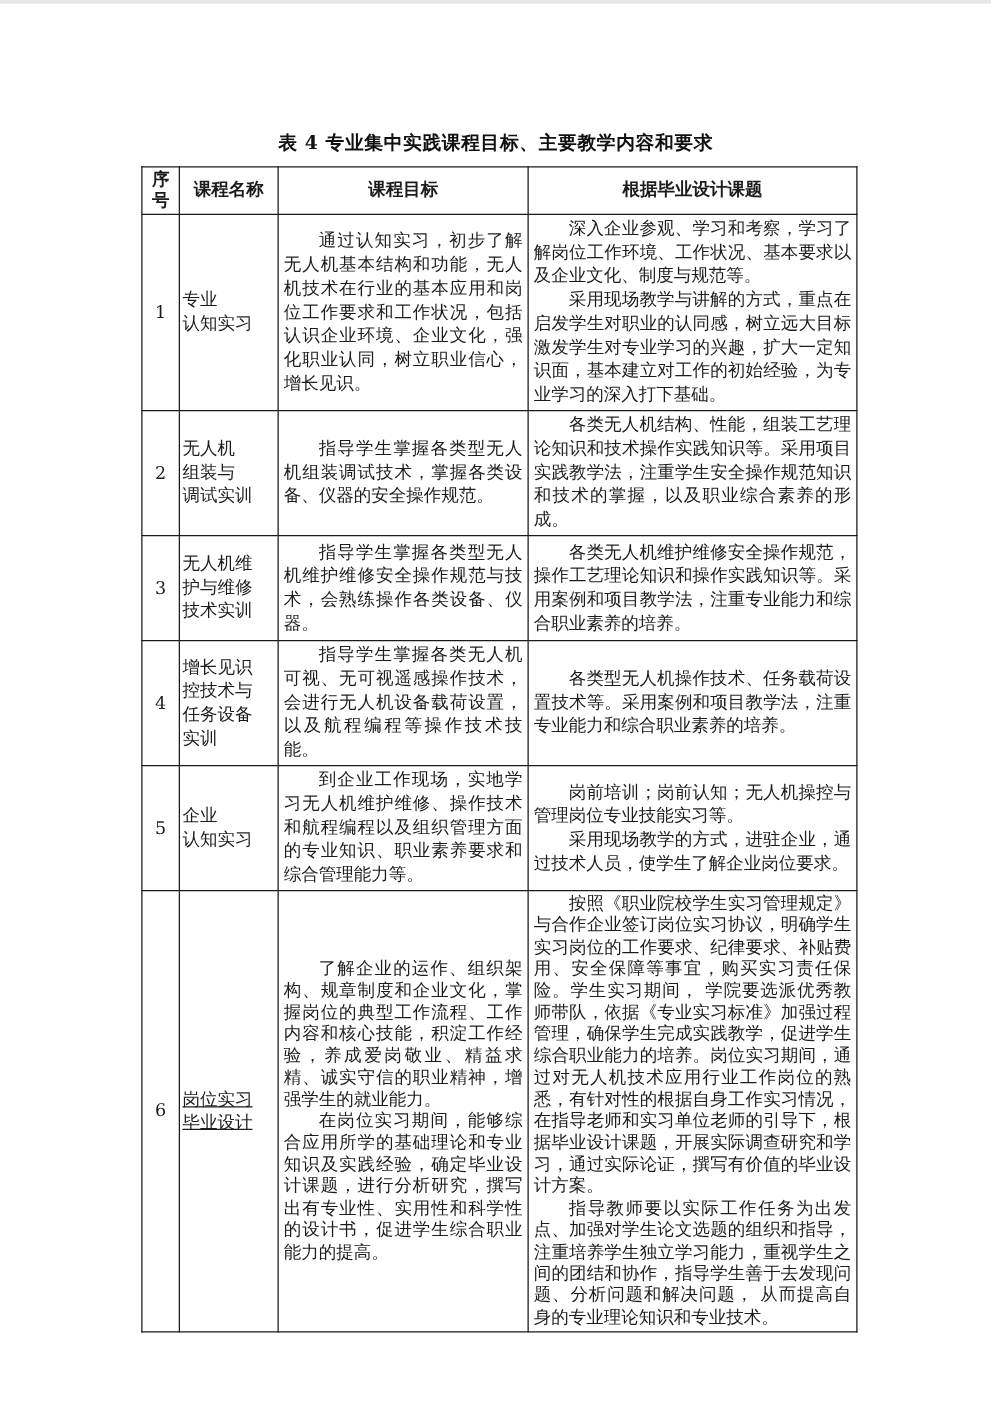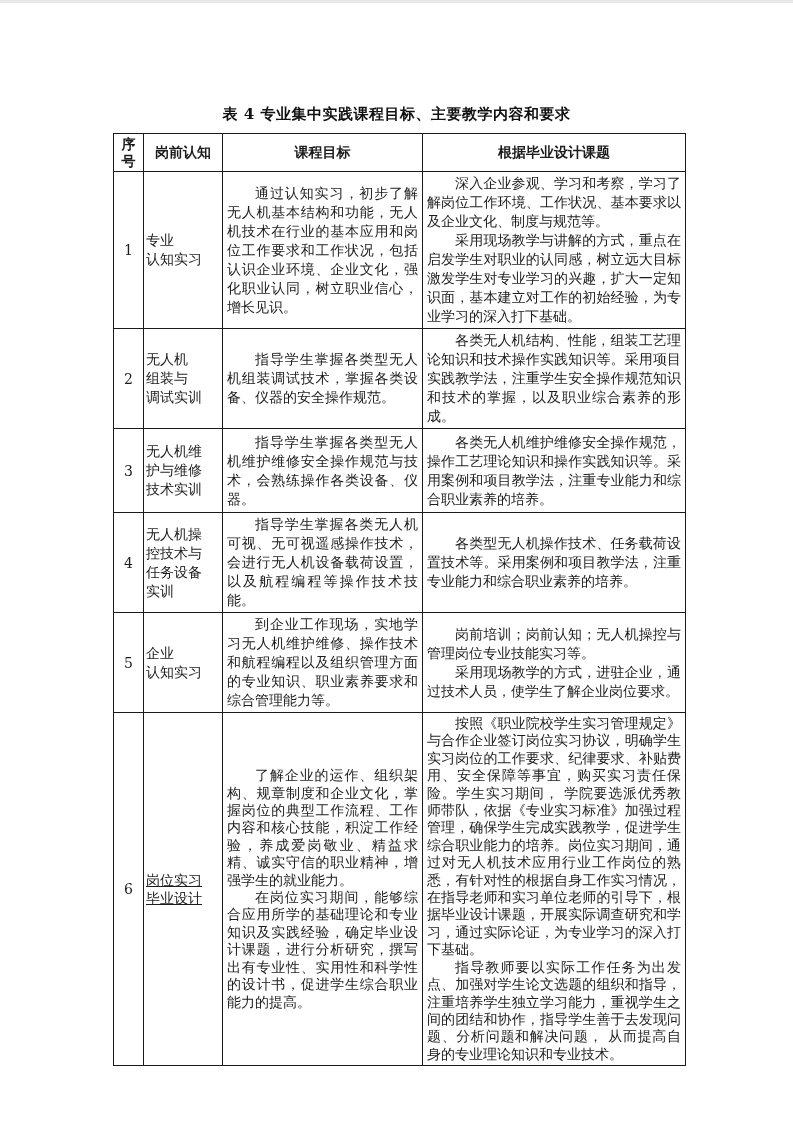--- a/index.html
+++ b/index.html
@@ -81,21 +81,21 @@
     <colgroup>
       <col class="c1">
         <col class="c2">
         <col class="c3">
         <col class="c4">
     </colgroup>
     <thead>
       <tr>
         <th>序
 号</th>
-        <th>岗前认知</th>
+        <th>课程名称</th>
         <th>课程目标</th>
         <th>根据毕业设计课题</th>
       </tr>
     </thead>
     <tbody>
         <tr style="height: 140px;">
           <td class="c-no">1</td>
           <td class="c-name">专业
 认知实习</td>
           <td class="c-text">
@@ -125,21 +125,21 @@
 技术实训</td>
           <td class="c-text">
             <p class="para">指导学生掌握各类型无人机维护维修安全操作规范与技术，会熟练操作各类设备、仪器。</p>
           </td>
           <td class="c-text">
             <p class="para">各类无人机维护维修安全操作规范，操作工艺理论知识和操作实践知识等。采用案例和项目教学法，注重专业能力和综合职业素养的培养。</p>
           </td>
         </tr>
         <tr style="height: 88px;">
           <td class="c-no">4</td>
-          <td class="c-name">无人机操
+          <td class="c-name">增长见识
 控技术与
 任务设备
 实训</td>
           <td class="c-text">
             <p class="para">指导学生掌握各类无人机可视、无可视遥感操作技术，会进行无人机设备载荷设置，以及航程编程等操作技术技能。</p>
           </td>
           <td class="c-text">
             <p class="para">各类型无人机操作技术、任务载荷设置技术等。采用案例和项目教学法，注重专业能力和综合职业素养的培养。</p>
           </td>
         </tr>
@@ -157,19 +157,19 @@
         </tr>
         <tr class="tight" style="height: 338px;">
           <td class="c-no">6</td>
           <td class="c-name">岗位实习
 毕业设计</td>
           <td class="c-text">
             <p class="para">了解企业的运作、组织架构、规章制度和企业文化，掌握岗位的典型工作流程、工作内容和核心技能，积淀工作经验，养成爱岗敬业、精益求精、诚实守信的职业精神，增强学生的就业能力。</p>
             <p class="para">在岗位实习期间，能够综合应用所学的基础理论和专业知识及实践经验，确定毕业设计课题，进行分析研究，撰写出有专业性、实用性和科学性的设计书，促进学生综合职业能力的提高。</p>
           </td>
           <td class="c-text">
-            <p class="para">按照《职业院校学生实习管理规定》与合作企业签订岗位实习协议，明确学生实习岗位的工作要求、纪律要求、补贴费用、安全保障等事宜，购买实习责任保险。学生实习期间， 学院要选派优秀教师带队，依据《专业实习标准》加强过程管理，确保学生完成实践教学，促进学生综合职业能力的培养。岗位实习期间，通过对无人机技术应用行业工作岗位的熟悉，有针对性的根据自身工作实习情况，在指导老师和实习单位老师的引导下，根据毕业设计课题，开展实际调查研究和学习，通过实际论证，为专业学习的深入打下基础。</p>
+            <p class="para">按照《职业院校学生实习管理规定》与合作企业签订岗位实习协议，明确学生实习岗位的工作要求、纪律要求、补贴费用、安全保障等事宜，购买实习责任保险。学生实习期间， 学院要选派优秀教师带队，依据《专业实习标准》加强过程管理，确保学生完成实践教学，促进学生综合职业能力的培养。岗位实习期间，通过对无人机技术应用行业工作岗位的熟悉，有针对性的根据自身工作实习情况，在指导老师和实习单位老师的引导下，根据毕业设计课题，开展实际调查研究和学习，通过实际论证，撰写有价值的毕业设计方案。</p>
             <p class="para">指导教师要以实际工作任务为出发点、加强对学生论文选题的组织和指导，注重培养学生独立学习能力，重视学生之间的团结和协作，指导学生善于去发现问题、分析问题和解决问题， 从而提高自身的专业理论知识和专业技术。</p>
           </td>
         </tr>
       </tbody>
   </table>
 </div>
 
 </body></html>

